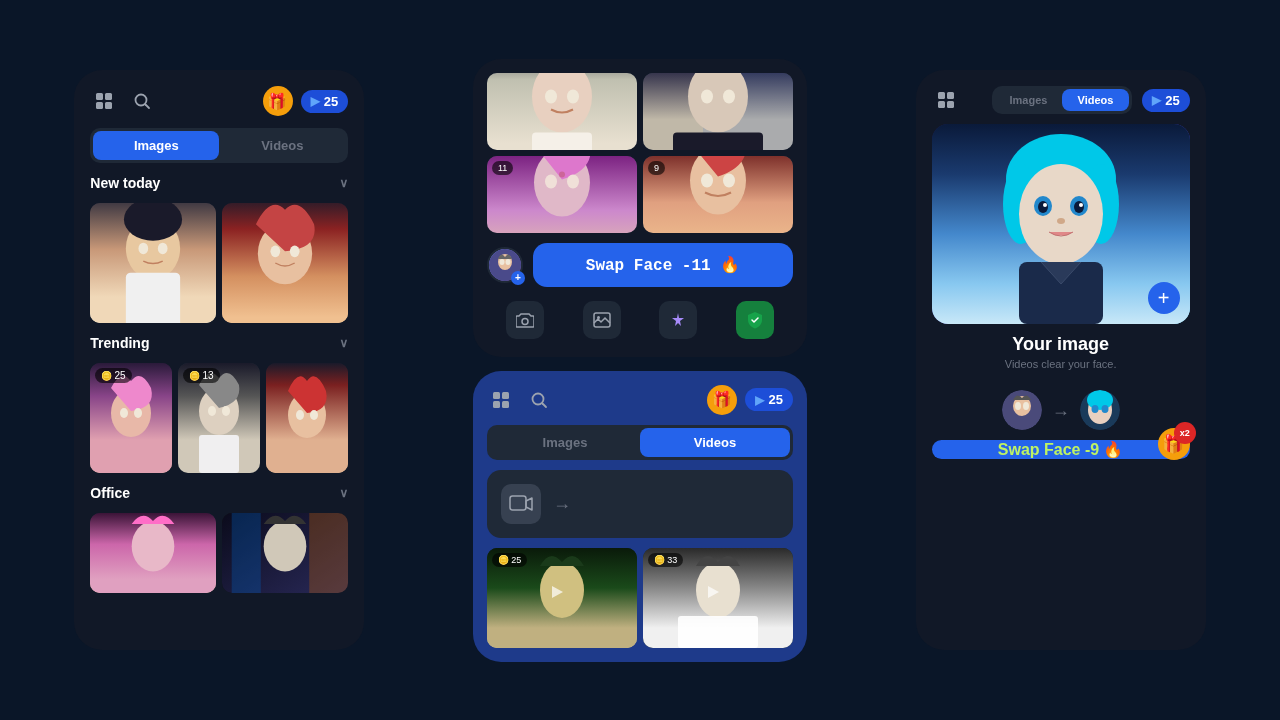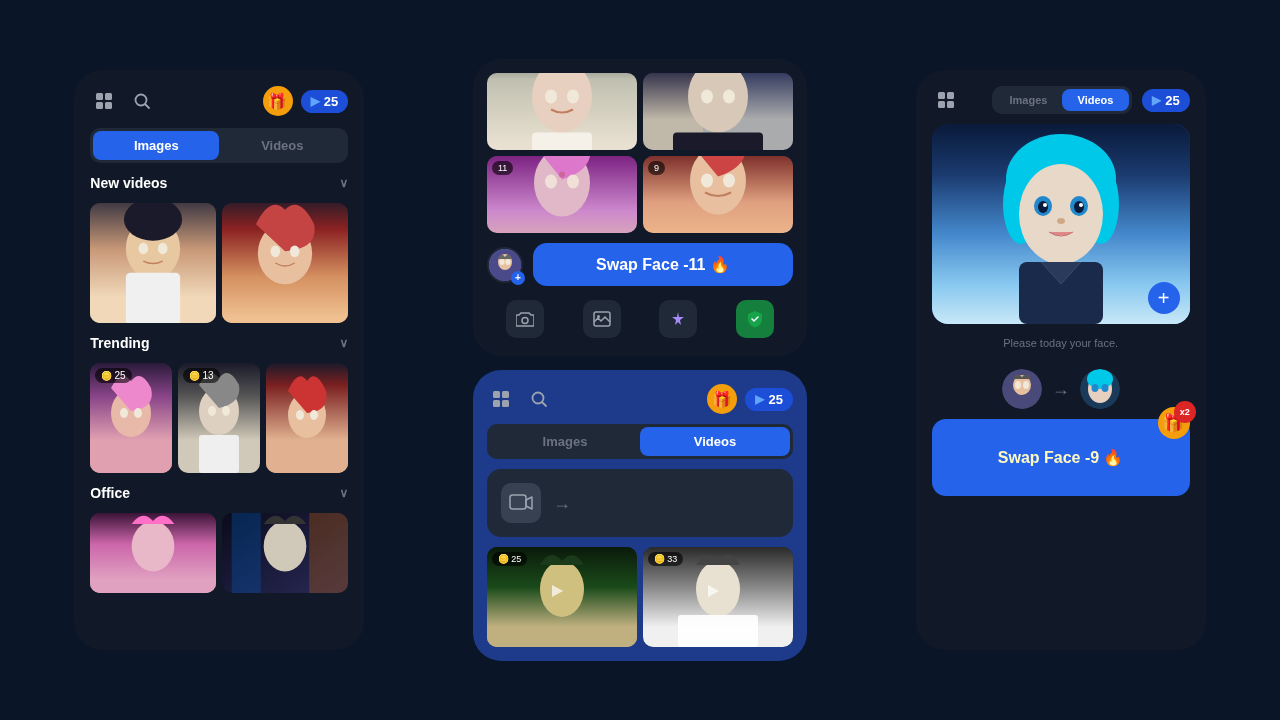--- a/index.html
+++ b/index.html
@@ -178,20 +178,21 @@
       padding: 12px 20px;
       display: flex;
       align-items: center;
       justify-content: center;
       gap: 8px;
       color: white;
       font-size: 16px;
       font-weight: 700;
       cursor: pointer;
       border: none;
+      font-family: Liberation Mono, monospace;
     }
 
     .bottom-icons-row {
       display: flex;
       align-items: center;
       justify-content: space-around;
       padding: 4px 0;
     }
 
     .bottom-icon {
@@ -310,26 +311,26 @@
     }
 
     .transform-arrow {
       color: #6b7280;
       font-size: 18px;
     }
 
     .swap-btn-right {
       background: #2563eb;
       border-radius: 14px;
-      padding: 29px 20px;
+      padding: 0 20px;
       display: flex;
       align-items: center;
       justify-content: center;
       gap: 8px;
-      color: #fef9c3;
+      color: #bef264;
       font-size: 16px;
       font-weight: 700;
       cursor: pointer;
       border: none;
       width: 100%;
     }
 
     .gift-badge {
       position: absolute;
       top: -6px;
@@ -438,21 +439,21 @@
       </div>
     </div>
   </div>
 
   <div class="tab-row">
     <button class="tab-btn active">Images</button>
     <button class="tab-btn inactive">Videos</button>
   </div>
 
   <div class="section-header">
-    <span>New videos</span>
+    <span>New today</span>
     <span class="chevron">∨</span>
   </div>
   <div class="image-grid-2">
     <div class="img-placeholder bg-asian-girl">
       <div class="face-shape">
         <svg width="100%" height="100%" viewBox="0 0 130 140" preserveAspectRatio="xMidYMid slice">
           <defs>
             <linearGradient id="g1" x1="0" y1="0" x2="0" y2="1">
               <stop offset="0%" stop-color="#2a2a3a"></stop>
               <stop offset="40%" stop-color="#c89878"></stop>
@@ -865,21 +866,22 @@
       <path d="M118 108 Q125 113 130 111 Q135 113 142 108" fill="#e08888"></path>
       <path d="M118 108 Q130 116 142 108" stroke="#c07070" stroke-width="1" fill="none"></path>
 
       <rect x="88" y="138" width="84" height="62" rx="8" fill="#1a2a4a"></rect>
       <path d="M110 138 L130 160 L150 138" fill="#2a3a5a" stroke="#3a4a6a" stroke-width="1"></path>
     </svg>
     <div class="plus-btn">+</div>
   </div>
 
   <div class="your-image-section">
-    <div class="your-image-subtitle">Please today your face.</div>
+    <div class="your-image-title">Your image</div>
+    <div class="your-image-subtitle">Videos clear your face.</div>
   </div>
 
   <div class="arrow-transform">
     <div class="transform-avatar">
       <svg width="40" height="40" viewBox="0 0 40 40">
         <circle cx="20" cy="20" r="20" fill="#4a4a7a"></circle>
         <ellipse cx="20" cy="16" rx="9" ry="10" fill="#e8c0a0"></ellipse>
         <path d="M11 10 Q15 2 20 8 Q25 2 29 10" fill="#555"></path>
         <ellipse cx="16" cy="16" rx="3" ry="4" fill="#f0e8d8"></ellipse>
         <ellipse cx="24" cy="16" rx="3" ry="4" fill="#f0e8d8"></ellipse>

